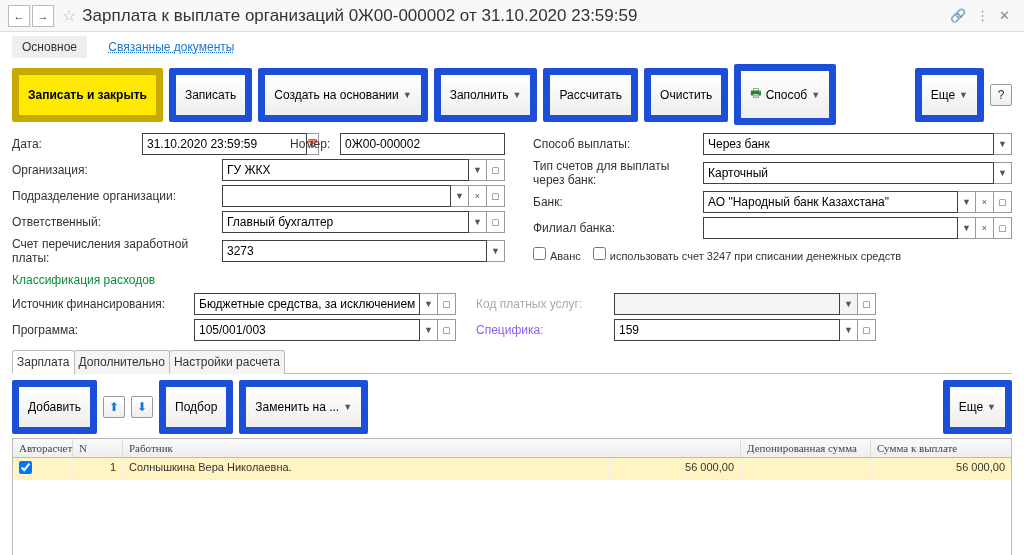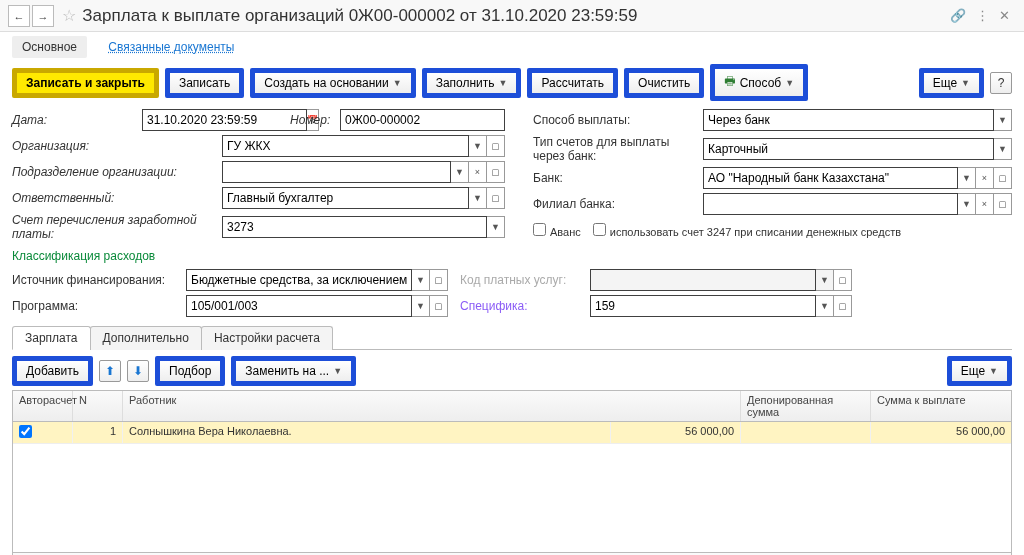--- a/index.html
+++ b/index.html
@@ -8,47 +8,47 @@
   .nav-btn { width: 22px; height: 22px; border: 1px solid #bbb; background: #fff; margin-right: 2px; display: flex; align-items: center; justify-content: center; cursor: pointer; font-size: 11px; }
   .star-icon { margin: 0 6px; color: #bbb; font-size: 16px; }
   .title { font-size: 17px; font-weight: 500; flex: 1; }
   .title-icons { display: flex; gap: 10px; color: #888; font-size: 13px; padding-right: 6px; }
   .title-icons span { cursor: pointer; }
   .doc-tabs { padding: 8px 12px 4px; }
   .doc-tab { padding: 4px 10px; margin-right: 8px; cursor: pointer; }
   .doc-tab.active { background: #eee; border-radius: 2px; }
   .doc-tab.link { color: #1976d2; text-decoration: underline dotted; }
   .toolbar { padding: 6px 12px; display: flex; gap: 6px; align-items: center; }
-  .btn { border: 5px solid #1d4ed8; background: linear-gradient(#fff,#eee); padding: 3px 9px; cursor: pointer; font-size: 12px; border-radius: 2px; white-space: nowrap; display: inline-flex; align-items: center; gap: 4px; text-align: right; }
+  .btn { border: 7px solid #1d4ed8; background: linear-gradient(#fff,#eee); padding: 13px 9px; cursor: pointer; font-size: 12px; border-radius: 2px; white-space: nowrap; display: inline-flex; align-items: center; gap: 4px; text-align: right; }
   .btn.yellow { background: #ffe900; border-color: #c9a800; font-weight: bold; }
   .btn .arrow-down { font-size: 9px; color: #555; }
   .spacer { flex: 1; }
   .sq-btn { border: 1px solid #999; background: linear-gradient(#fff,#eee); width: 22px; height: 22px; display: flex; align-items: center; justify-content: center; cursor: pointer; border-radius: 2px; }
   .form-body { padding: 2px 12px 6px; }
   .columns { display: flex; gap: 28px; }
   .col { flex: 1; }
   .row { display: flex; align-items: center; margin-bottom: 4px; min-height: 22px; }
   .lbl { color: #333; font-size: 12px; }
-  .col-l .lbl { width: 210px; flex-shrink: 0; font-style: italic; }
+  .col-l .lbl { width: 210px; flex-shrink: 0; }
   .col-r .lbl { width: 170px; flex-shrink: 0; }
   .input-group { display: flex; flex: 1; }
   .input { border: 1px solid #404040; height: 22px; padding: 0 4px; font-size: 12px; }
   .input.main { flex: 1; }
   .mini-btn { border: 1px solid #999; border-left: none; width: 18px; height: 22px; background: #fff; display: flex; align-items: center; justify-content: center; cursor: pointer; font-size: 9px; color: #555; }
   .section-title { color: #0a8a3a; font-size: 12px; padding: 4px 0 6px; }
-  .subform-row { display: flex; gap: 12px; margin-bottom: 4px; align-items: center; }
+  .subform-row { display: flex; gap: 20px; margin-bottom: 4px; align-items: center; }
   .subform-row .lbl { width: 162px; flex-shrink: 0; }
   .subform-row .input-group { width: 262px; flex: none; }
   .subform-row .lbl2 { width: 118px; flex-shrink: 0; color: #aaa; }
   .inner-tabs { display: flex; border-bottom: 1px solid #bbb; margin-top: 8px; }
-  .inner-tab { padding: 4px 12px; border: 1px solid #bbb; border-bottom: none; margin-right: -1px; background: #f4f4f4; cursor: pointer; border-radius: 3px 3px 0 0; position: relative; top: 1px; }
+  .inner-tab { padding: 4px 4px; border: 1px solid #bbb; border-bottom: none; margin-right: -1px; background: #f4f4f4; cursor: pointer; border-radius: 3px 3px 0 0; position: relative; top: 1px; }
   .inner-tab.active { background: #fff; border-bottom: 1px solid #fff; }
   .table-toolbar { display: flex; gap: 6px; padding: 6px 0 4px; align-items: center; }
   .table { border: 1px solid #bbb; }
-  .thead { display: flex; background: linear-gradient(#fafafa,#eee); border-bottom: 1px solid #bbb; }
+  .thead { display: flex; background: linear-gradient(#fafafa,#eee); border-bottom: 1px solid #bbb; font-family: Liberation Serif, serif; }
   .th { padding: 3px 6px; border-right: 1px solid #ddd; font-size: 11px; color: #444; }
   .th:last-child { border-right: none; }
   .tbody { height: 130px; overflow: auto; background: #fff; }
   .tr { display: flex; border-bottom: 1px solid #eee; }
   .td { padding: 3px 6px; border-right: 1px solid #f0f0f0; font-size: 11px; }
   .td:last-child { border-right: none; }
   .td.num { text-align: right; }
   .tr.sel { background: #fff4c2; }
   .tfoot { display: flex; background: #fafafa; border-top: 1px solid #bbb; padding: 3px 0; }
   .tf { padding: 3px 6px; font-size: 11px; }

